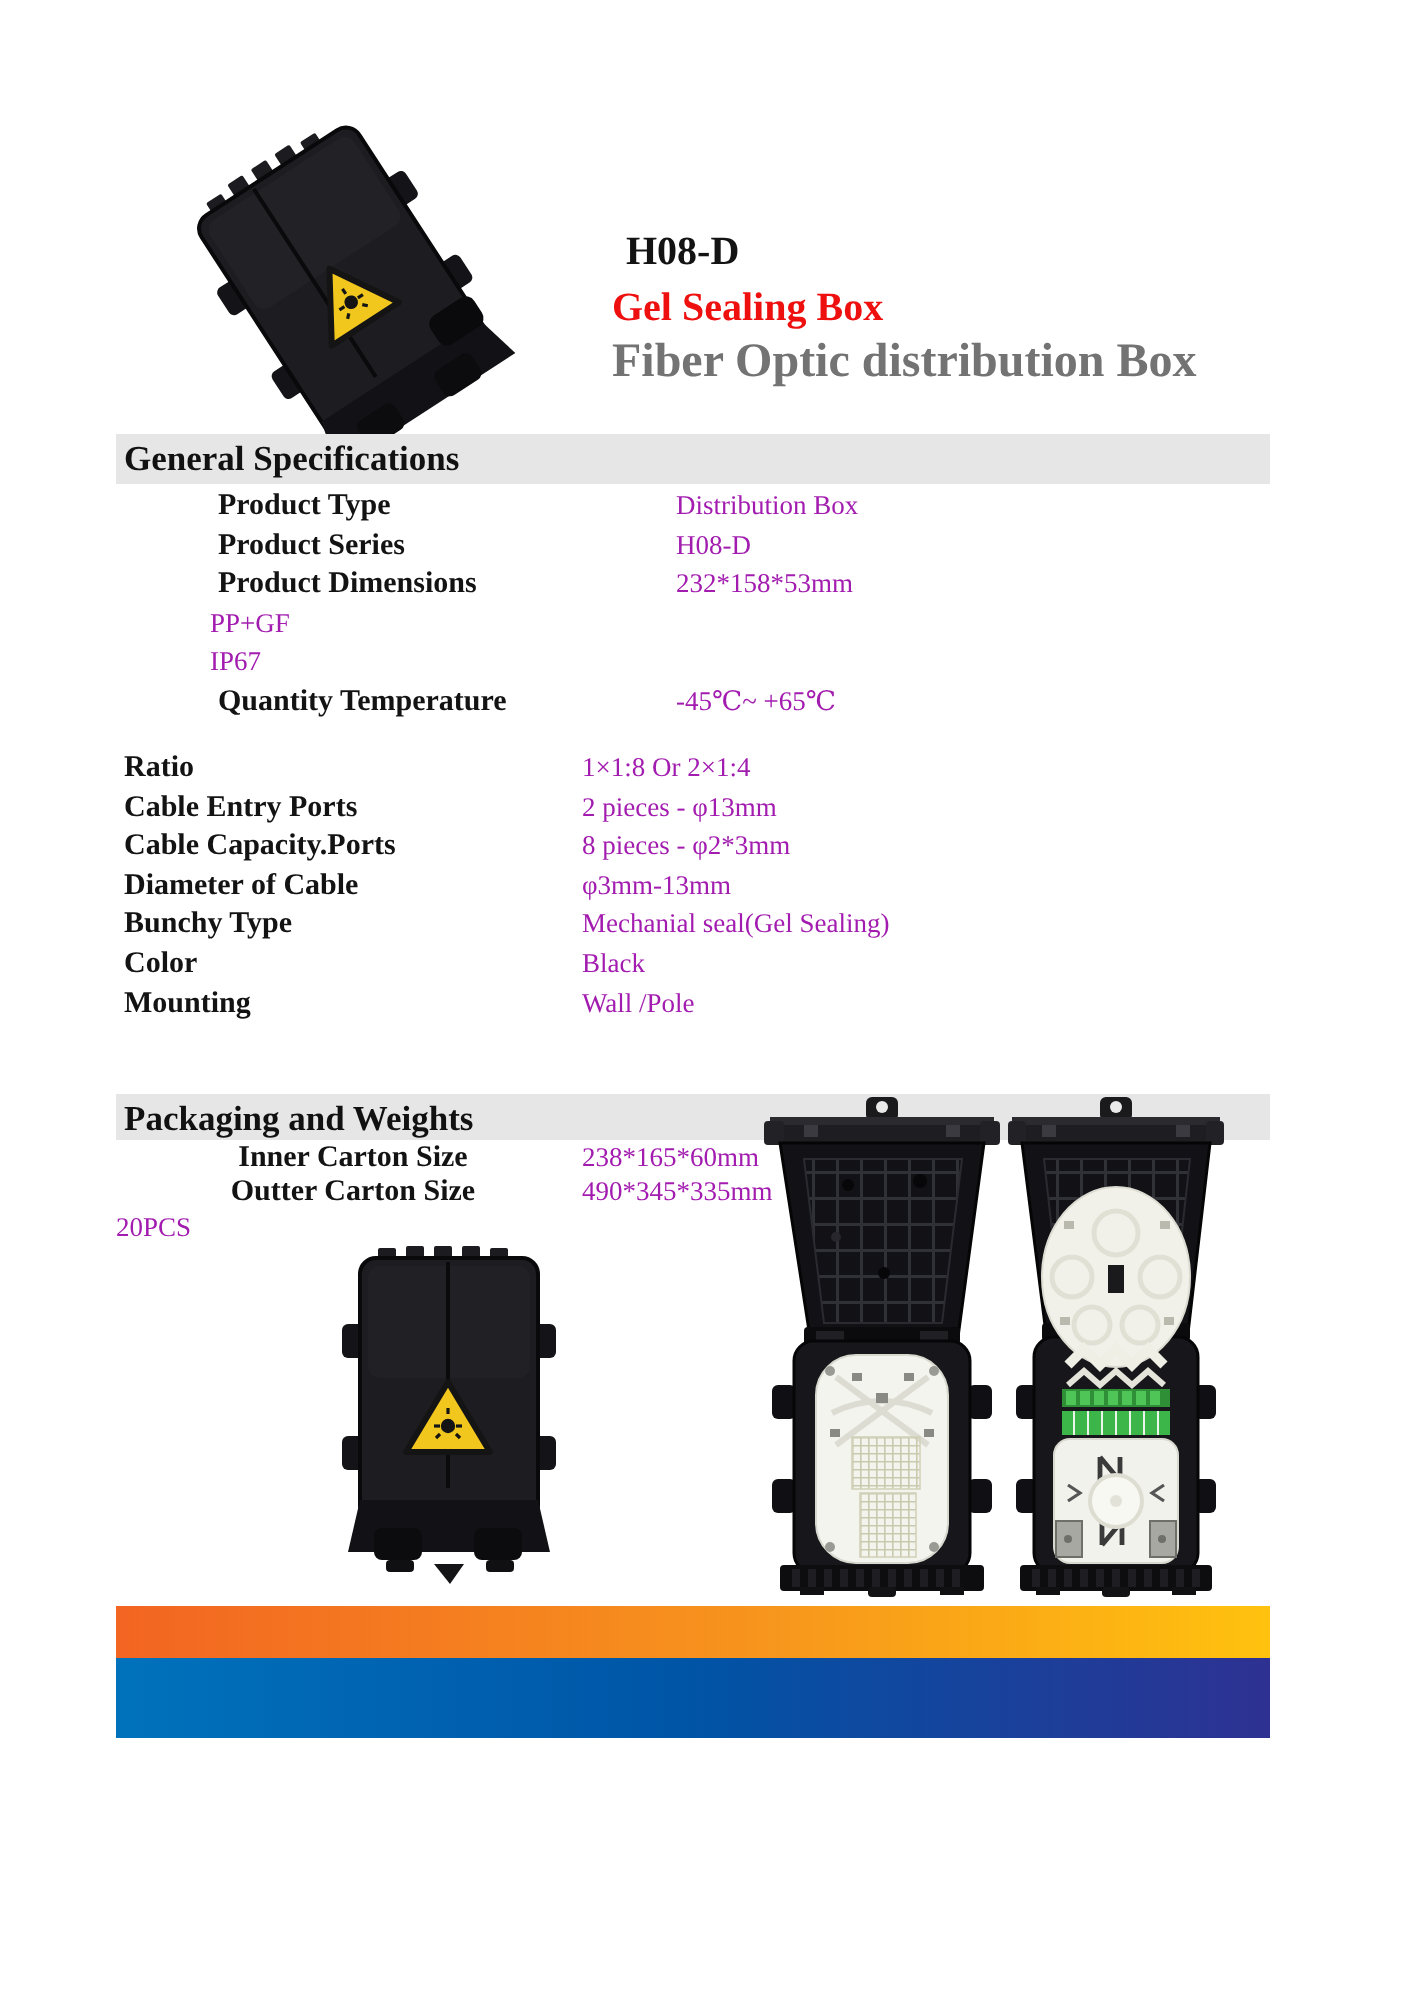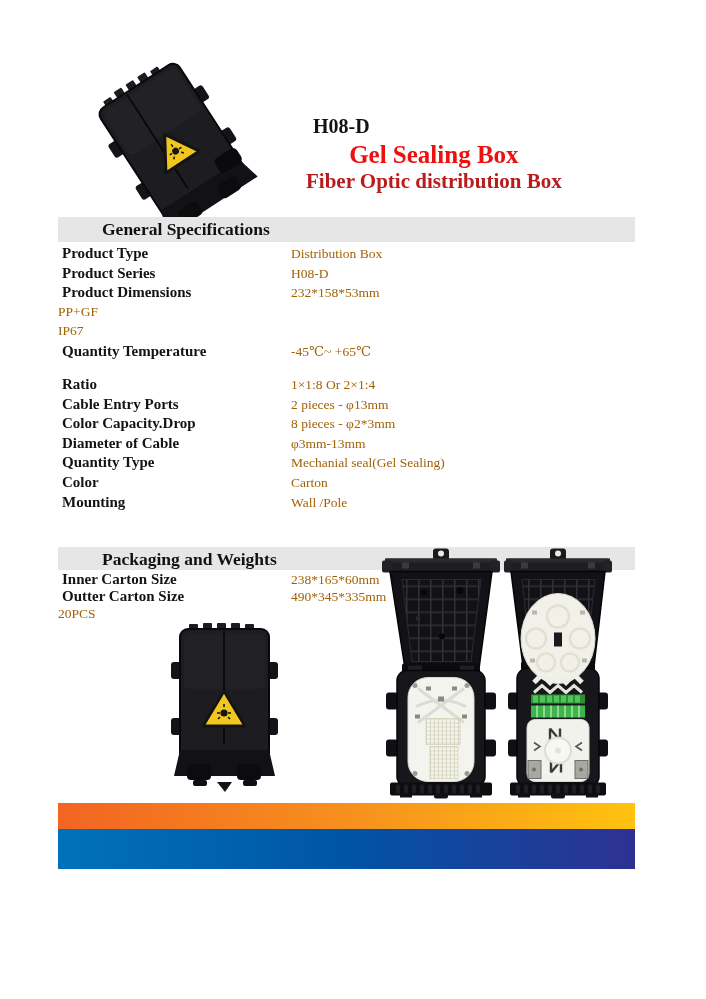--- a/index.html
+++ b/index.html
@@ -5,36 +5,36 @@
   html,body { margin:0; padding:0; background:#fff; }
   .page {
     position:relative; width:680px; height:999px; background:#ffffff;
     font-family:"Liberation Serif","DejaVu Serif",serif; overflow:hidden;
   }
   
   .hero-photo { position:absolute; left:86px; top:62px; width:172px; height:160px; }
   .title-block { position:absolute; left:306px; top:113px; }
   .title-line { font-weight:bold; line-height:27.5px; white-space:nowrap; }
   .title-model   { font-size:20px; color:#131313; padding-left:7px; }
-  .title-product { font-size:25px; color:var(--accent-red,#ee0f0f);text-align:center; }
-  .title-sub     { font-size:21px; color:#b91c1c; }
+  .title-product { font-size:20px; color:var(--accent-red,#ee0f0f); }
+  .title-sub     { font-size:24px; color:#737373; }
   
   .section-bar { position:absolute; left:58px; width:577px; background:var(--section-bar-gray,#e6e6e6); z-index:1; }
   #bar-general   { top:217px; height:25px; }
   #bar-packaging { top:547px; height:23px; }
-  .section-heading { font-size:17.5px; font-weight:bold; color:#111; padding-left:4px; line-height:24px; white-space:nowrap;margin-left:40px; }
+  .section-heading { font-size:17.5px; font-weight:bold; color:#111; padding-left:4px; line-height:24px; white-space:nowrap; }
   
   .spec-table { position:absolute; left:58px; width:577px; z-index:0; }
-  #general-rows  { top:245px; }
+  #general-rows  { top:245px;margin-left:47px; }
   #general-rows2 { top:376px; }
-  #packaging-rows{ top:571px; width:420px; }
+  #packaging-rows{ top:571px; width:420px;text-align:center; }
   .spec-row { display:flex; align-items:baseline; height:19.6px; }
   #packaging-rows .spec-row { height:17.3px; }
   .spec-label { flex:none; width:229px; padding-left:4px; font-weight:bold; font-size:15px; color:#131313; white-space:nowrap; }
-  .spec-value { font-size:13.5px; color:#a16207; white-space:nowrap; }
+  .spec-value { font-size:13.5px; color:#a21caf; white-space:nowrap; }
   
   .closed-box-photo { position:absolute; left:167px; top:621px; width:115px; height:174px; z-index:2; }
   .open-box-1 { position:absolute; left:382px; top:546px; width:118px; height:253px; z-index:2; }
   .open-box-2 { position:absolute; left:504px; top:546px; width:108px; height:253px; z-index:2; }
   .photo svg { width:100%; height:100%; display:block; }
   .warn-fill { fill:var(--warning-yellow,#f2c71d); }
   
   .stripe { position:absolute; left:58px; width:577px; z-index:3; }
   .stripe-orange {
     top:803px; height:26px;
@@ -134,37 +134,37 @@
         <span class="spec-label">Ratio</span>
         <span class="spec-value">1×1:8 Or 2×1:4</span>
       </div>
 
       <div class="spec-row">
         <span class="spec-label">Cable Entry Ports</span>
         <span class="spec-value">2 pieces - φ13mm</span>
       </div>
 
       <div class="spec-row">
-        <span class="spec-label">Color Capacity.Drop</span>
+        <span class="spec-label">Cable Capacity.Ports</span>
         <span class="spec-value">8 pieces - φ2*3mm</span>
       </div>
 
       <div class="spec-row">
         <span class="spec-label">Diameter of Cable</span>
         <span class="spec-value">φ3mm-13mm</span>
       </div>
 
       <div class="spec-row">
-        <span class="spec-label">Quantity Type</span>
+        <span class="spec-label">Bunchy Type</span>
         <span class="spec-value">Mechanial seal(Gel Sealing)</span>
       </div>
 
       <div class="spec-row">
         <span class="spec-label">Color</span>
-        <span class="spec-value">Carton</span>
+        <span class="spec-value">Black</span>
       </div>
 
       <div class="spec-row">
         <span class="spec-label">Mounting</span>
         <span class="spec-value">Wall /Pole</span>
       </div>
     </div>
 
   <div class="section-bar" id="bar-packaging">
     <div class="section-heading">Packaging and Weights</div>

